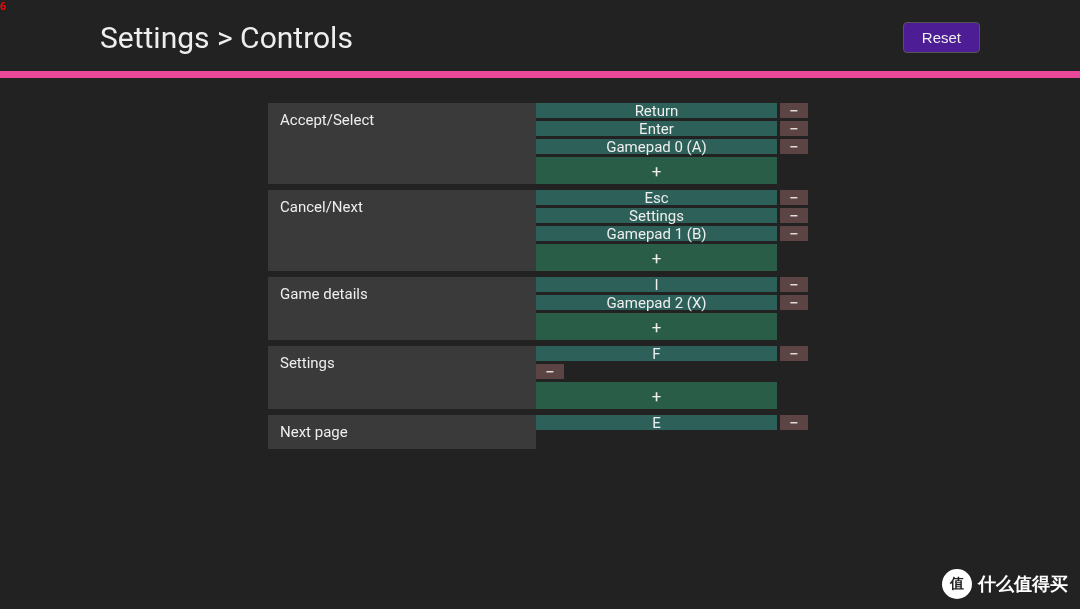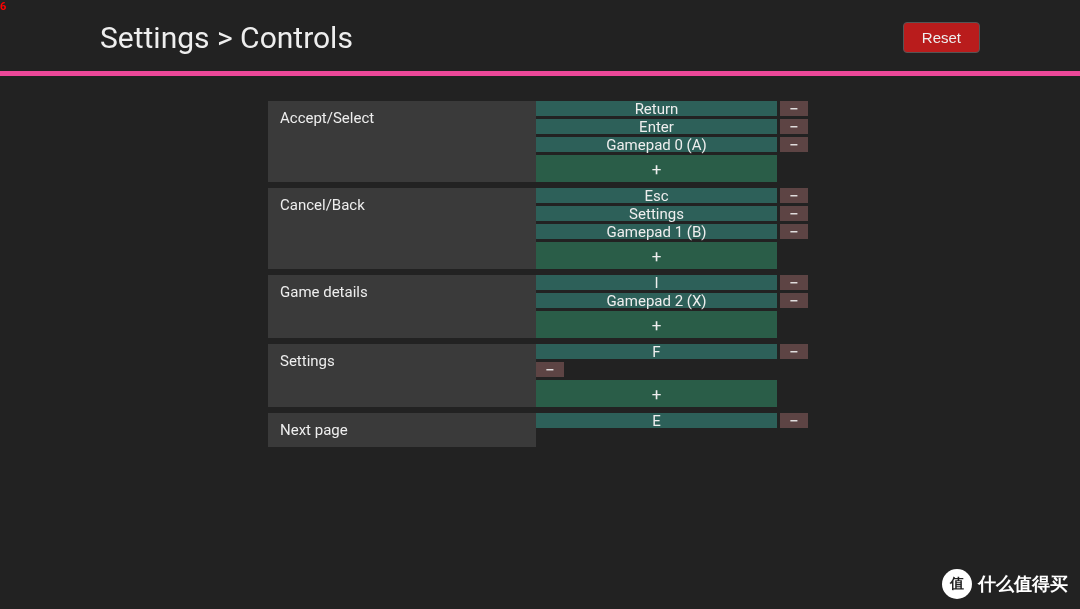--- a/index.html
+++ b/index.html
@@ -19,29 +19,29 @@
       color: #ff0000;
       font-size: 11px;
       font-weight: bold;
       z-index: 999;
     }
     .header {
       display: flex;
       align-items: center;
       justify-content: space-between;
       padding: 20px 100px 16px 100px;
-      border-bottom: 5px solid #ec4899;
+      border-bottom: 7px solid #ec4899;
     }
     .breadcrumb {
       font-size: 30px;
       font-weight: 400;
       color: #eeeeee;
     }
     .reset-btn {
-      background: #b91c1c;
+      background: #4c1d95;
       border: 1px solid #555555;
       color: #eeeeee;
       padding: 6px 18px;
       font-size: 15px;
       border-radius: 4px;
       cursor: pointer;
     }
     .content {
       padding: 25px 0 0 0;
       width: 540px;
@@ -149,21 +149,21 @@
       </div>
       <div class="binding-row">
         <div class="binding-key">Gamepad 0 (A)</div>
         <div class="remove-btn">−</div>
       </div>
       <div class="add-btn">+</div>
     </div>
   </div>
 
   <div class="section">
-    <div class="section-label">Cancel/Back</div>
+    <div class="section-label">Cancel/Next</div>
     <div class="section-bindings">
       <div class="binding-row">
         <div class="binding-key">Esc</div>
         <div class="remove-btn">−</div>
       </div>
       <div class="binding-row">
         <div class="binding-key">Settings</div>
         <div class="remove-btn">−</div>
       </div>
       <div class="binding-row">

